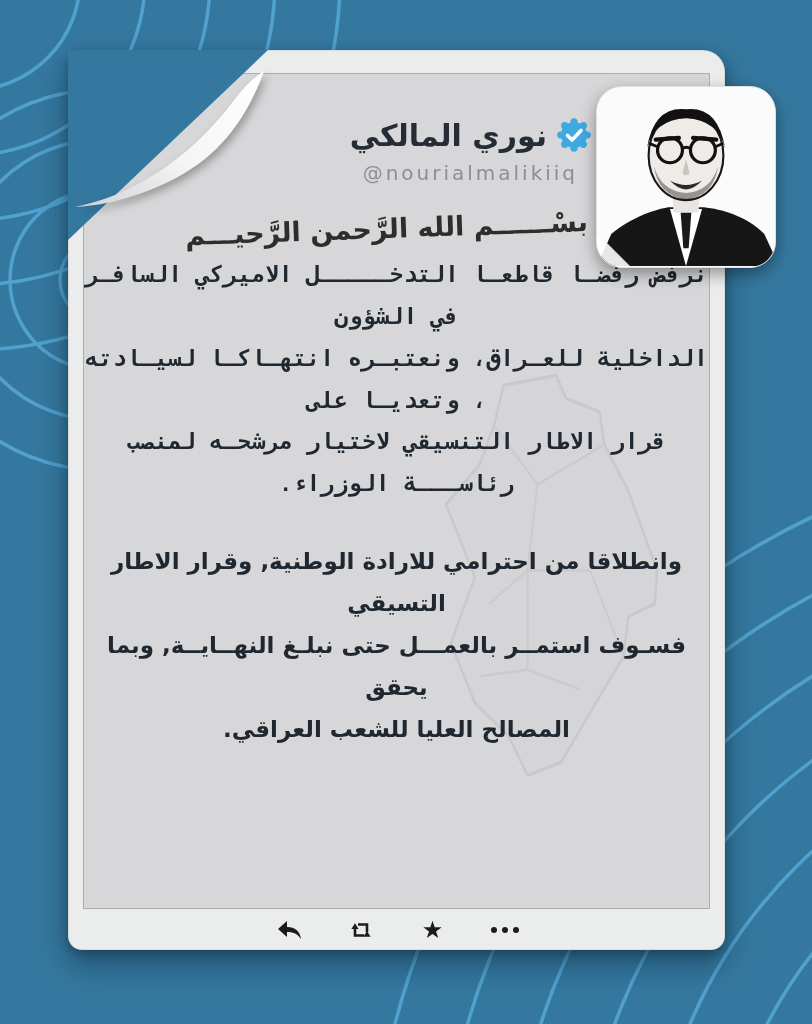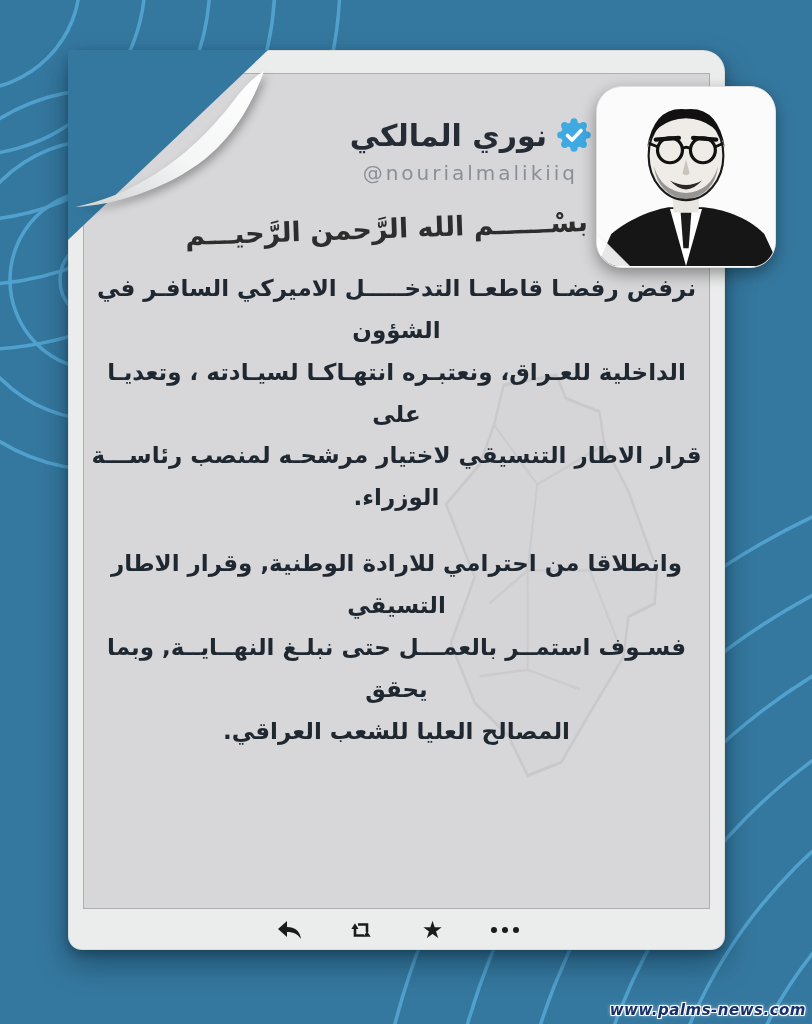--- a/index.html
+++ b/index.html
@@ -19,23 +19,23 @@
 
   .header{display:flex;flex-direction:column;align-items:flex-end;padding:44px 0 0 0;
           padding-left:20px;margin-right:auto;margin-left:118px;direction:ltr;width:fit-content;margin-left:auto;margin-right:118px;}
   .name-row{display:flex;align-items:flex-start;gap:10px;direction:ltr;}
   .name{font-size:30px;font-weight:bold;color:#262c35;direction:rtl;}
   .badge{width:34px;height:34px;display:inline-block;}
   .handle{direction:ltr;font-size:20px;font-weight:normal;color:#8a8f97;letter-spacing:3px;margin-top:8px;align-self:center;}
 
   .basmala{margin-top:28px;font-size:27px;color:#2d2d2d;font-weight:bold;transform:translateX(-10px) rotate(-2deg);}
   .para{white-space:pre-line;font-size:23px;font-weight:bold;line-height:1.82;color:#1f2731;}
-  .para.p1{margin-top:24px;}
+  .para.p1{margin-top:12px;font-family:Liberation Mono, monospace;}
   .para.p2{margin-top:32px;}
-  .para.p3{margin-top:24px;}
+  .para.p3{margin-top:34px;}
 
   
   .actions{position:absolute;left:0;right:0;bottom:0;height:38px;display:flex;align-items:center;
            justify-content:center;gap:42px;z-index:1;}
   .action{display:flex;align-items:center;justify-content:center;width:30px;height:26px;cursor:pointer;}
   .star-glyph{font-size:24px;color:#1b1b1b;line-height:1;}
   .dots{display:flex;gap:5px;align-items:center;}
   .dots i{width:6px;height:6px;border-radius:50%;background:#1b1b1b;display:block;}
 
   
@@ -193,14 +193,13 @@
       <path d="M48,34 Q50,32.5 52.5,34 M34,33 L29,31 M66.5,33 L71,31" stroke="#111111" stroke-width="1.6" fill="none"></path>
 
       <path d="M50,40 L48,48 Q50,50 52,48 Z" fill="#c9c4bd"></path>
 
       <path d="M41,52 Q50,57 59,52 Q50,62 41,52 Z" fill="#2a2a2a"></path>
       <path d="M32,44 Q34,60 50,63 Q66,60 68,44 Q64,58 50,59 Q36,58 32,44 Z" fill="rgba(45,45,45,0.45)"></path>
     </svg>
     <span class="photo-fold"></span>
   </div>
 
-  <div class="watermark">www.palms-news.com</div>
 </div>
 
 </body></html>

